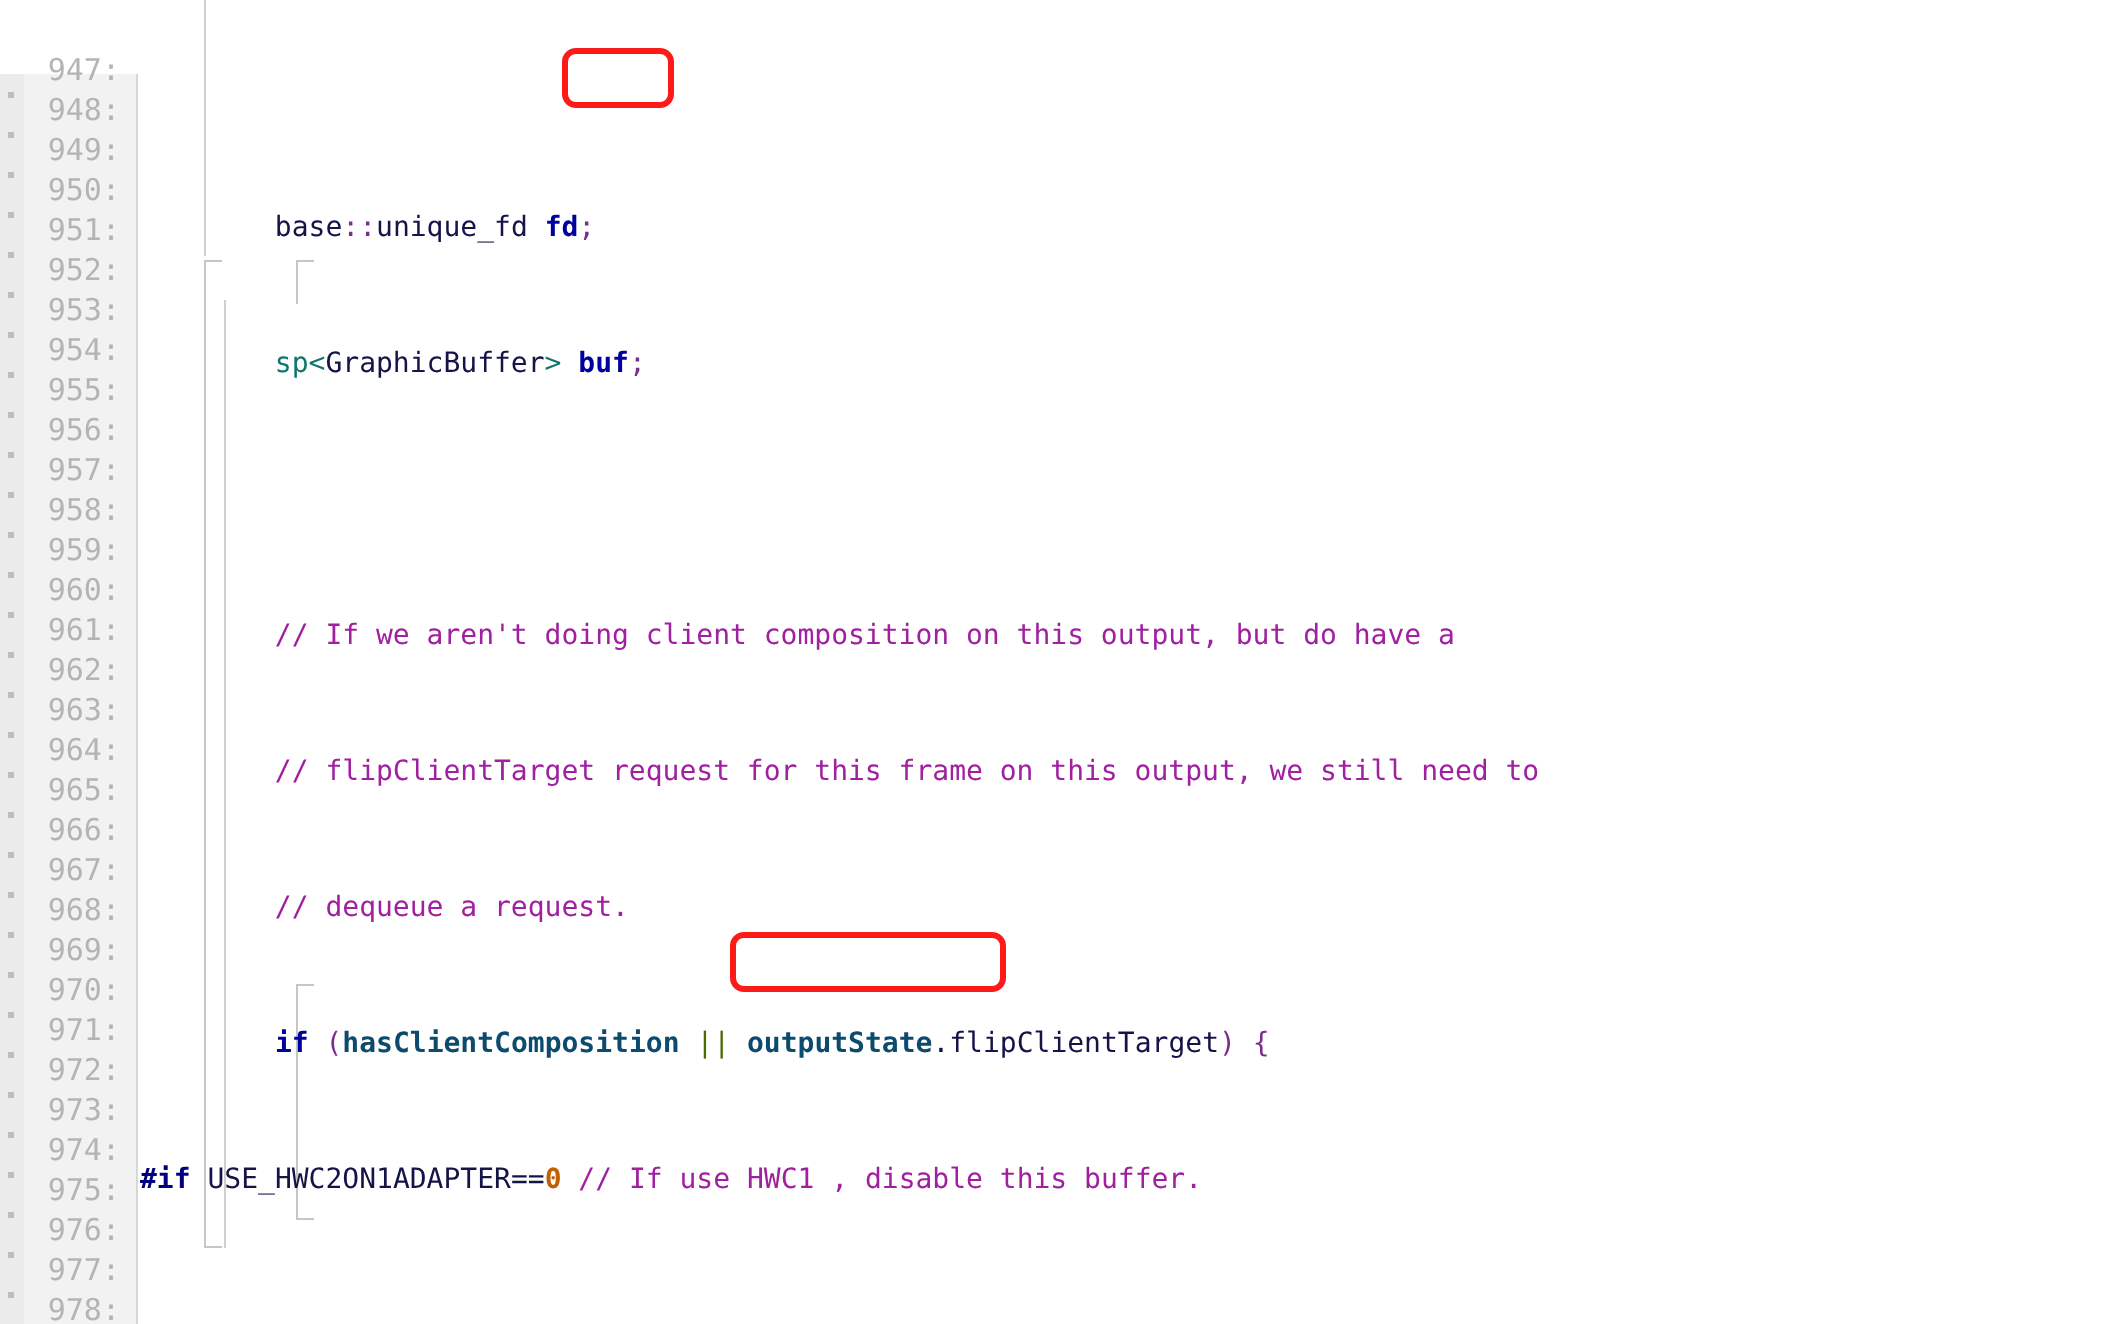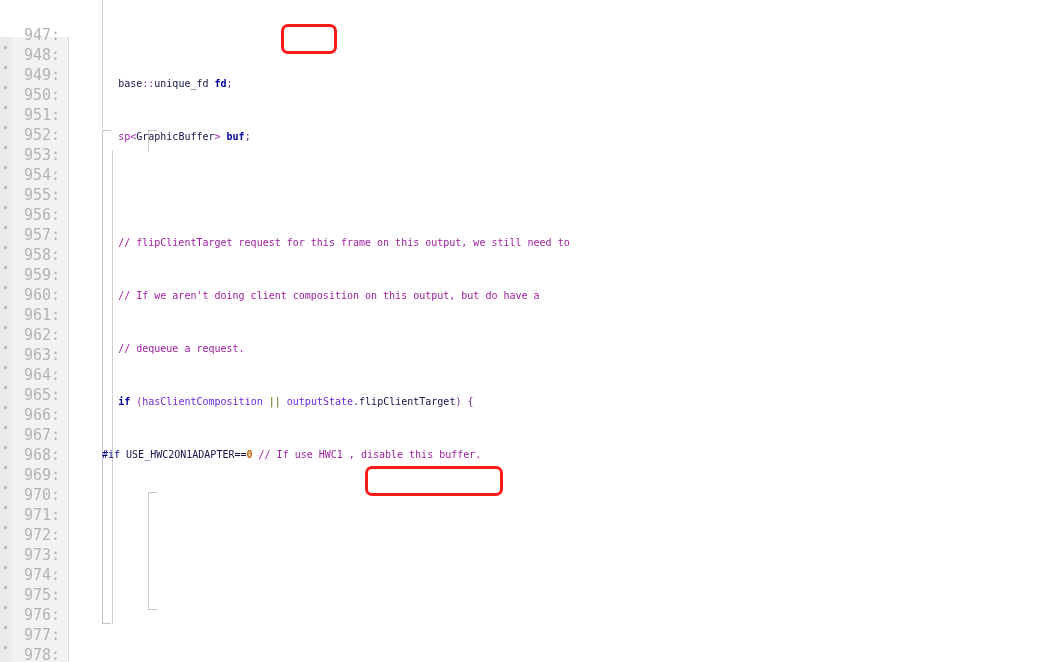--- a/index.html
+++ b/index.html
@@ -69,36 +69,36 @@
     border-top: 1px solid #c6c6c6;
     border-bottom: 1px solid #c6c6c6;
     box-sizing: border-box;
   }
   
   .code {
     position: absolute;
     left: 70px; top: 0;
     width: 990px; height: 662px;
     font-family: "DejaVu Sans Mono", monospace;
-    font-size: 10px;
+    font-size: 14px;
     white-space: pre;
   }
   .line {
     height: 20px;
     line-height: 20px;
     position: relative;
   }
   
   .kw      { color: #00009f; font-weight: bold; }      
-  .pre     { color: #00007f; font-weight: normal; margin-left: 32px; }      
+  .pre     { color: #00007f; font-weight: bold; }      
   .cmt     { color: #a020a0; }     
   .punct   { color: #7b2d8e; }                          
-  .var     { color: #6d28d9; }                          
+  .var     { color: #0c4a6e; font-weight: bold; }                          
   .ident   { color: #141449; }                          
-  .type    { color: #a21caf; }                          
+  .type    { color: #0f766e; }                          
   .op      { color: #4d6b00; }                          
   .num     { color: #c06000; font-weight: bold; }       
   .plain   { color: #1c1c1c; }
   .brace   { color: #7b2d8e; }
 
   
   .redbox {
     position: absolute;
     border: 3px solid #ff1a1a;
     border-radius: 7px;
@@ -200,23 +200,23 @@
   <div class="code">
 
     <div class="line" style="height:8px; line-height:8px;"></div>
 
     <div class="line"><span class="ident">        base</span><span class="punct">::</span><span class="ident">unique_fd </span><span class="kw">fd</span><span class="punct">;</span></div>
 
     <div class="line"><span class="type">        sp&lt;</span><span class="ident">GraphicBuffer</span><span class="type">&gt;</span><span class="plain"> </span><span class="kw">buf</span><span class="punct">;</span></div>
 
     <div class="line"></div>
 
+    <div class="line"><span class="cmt">        // If we aren't doing client composition on this output, but do have a</span></div>
+
     <div class="line"><span class="cmt">        // flipClientTarget request for this frame on this output, we still need to</span></div>
-
-    <div class="line"><span class="cmt">        // If we aren't doing client composition on this output, but do have a</span></div>
 
     <div class="line"><span class="cmt">        // dequeue a request.</span></div>
 
     <div class="line"><span class="plain">        </span><span class="kw">if</span><span class="plain"> </span><span class="punct">(</span><span class="var">hasClientComposition</span><span class="plain"> </span><span class="op">||</span><span class="plain"> </span><span class="var">outputState</span><span class="ident">.flipClientTarget</span><span class="punct">)</span><span class="plain"> </span><span class="brace">{</span></div>
 
     <div class="line"><span class="pre">#if</span><span class="ident"> USE_HWC2ON1ADAPTER==</span><span class="num">0</span><span class="cmt"> // If use HWC1 , disable this buffer.</span></div>
 
     
 
     

